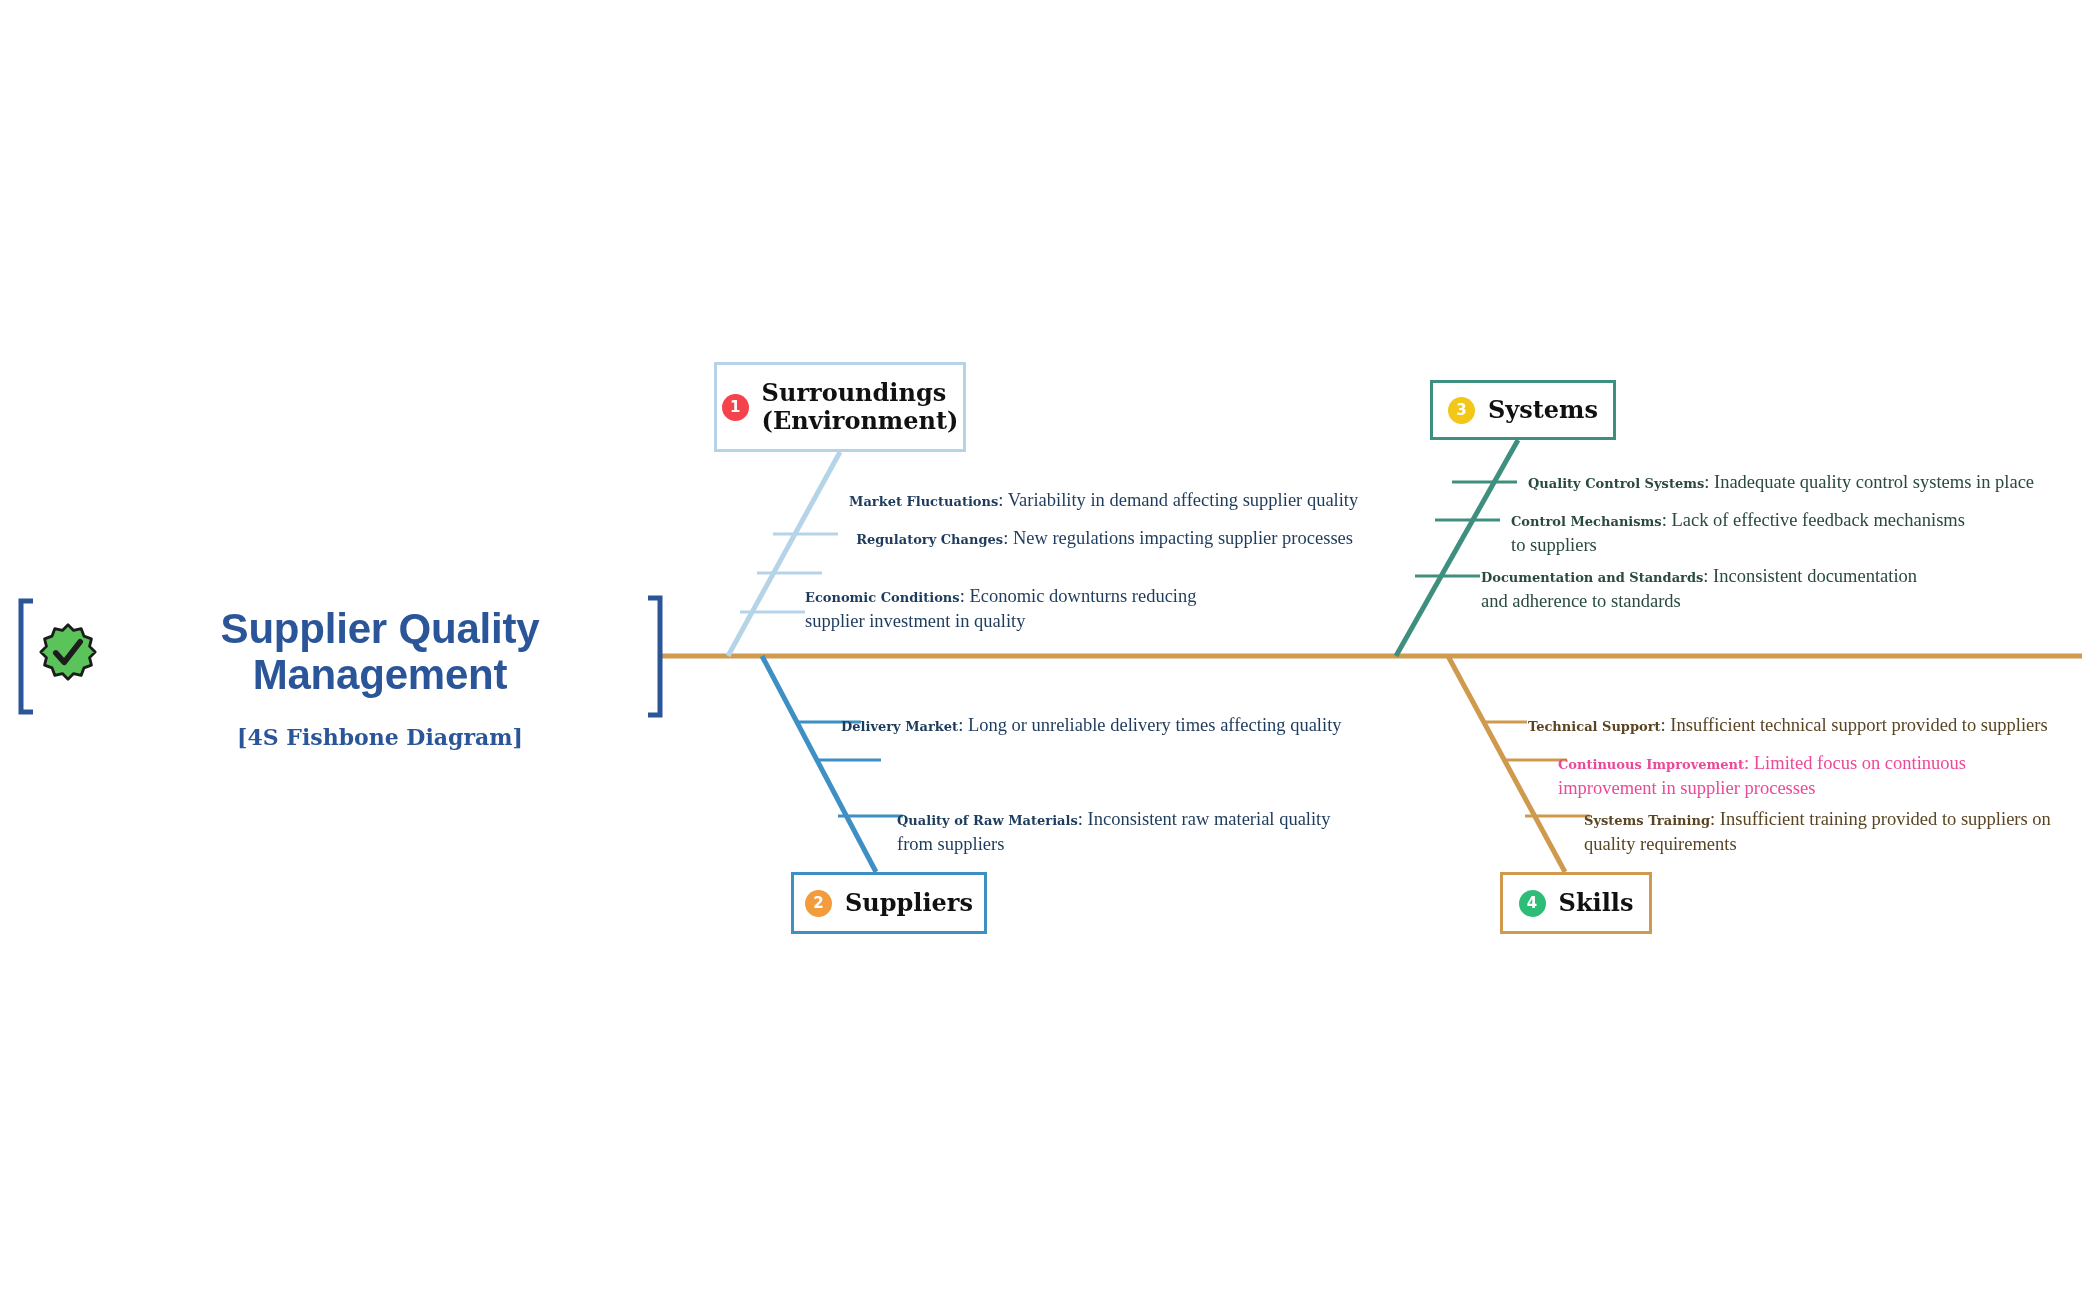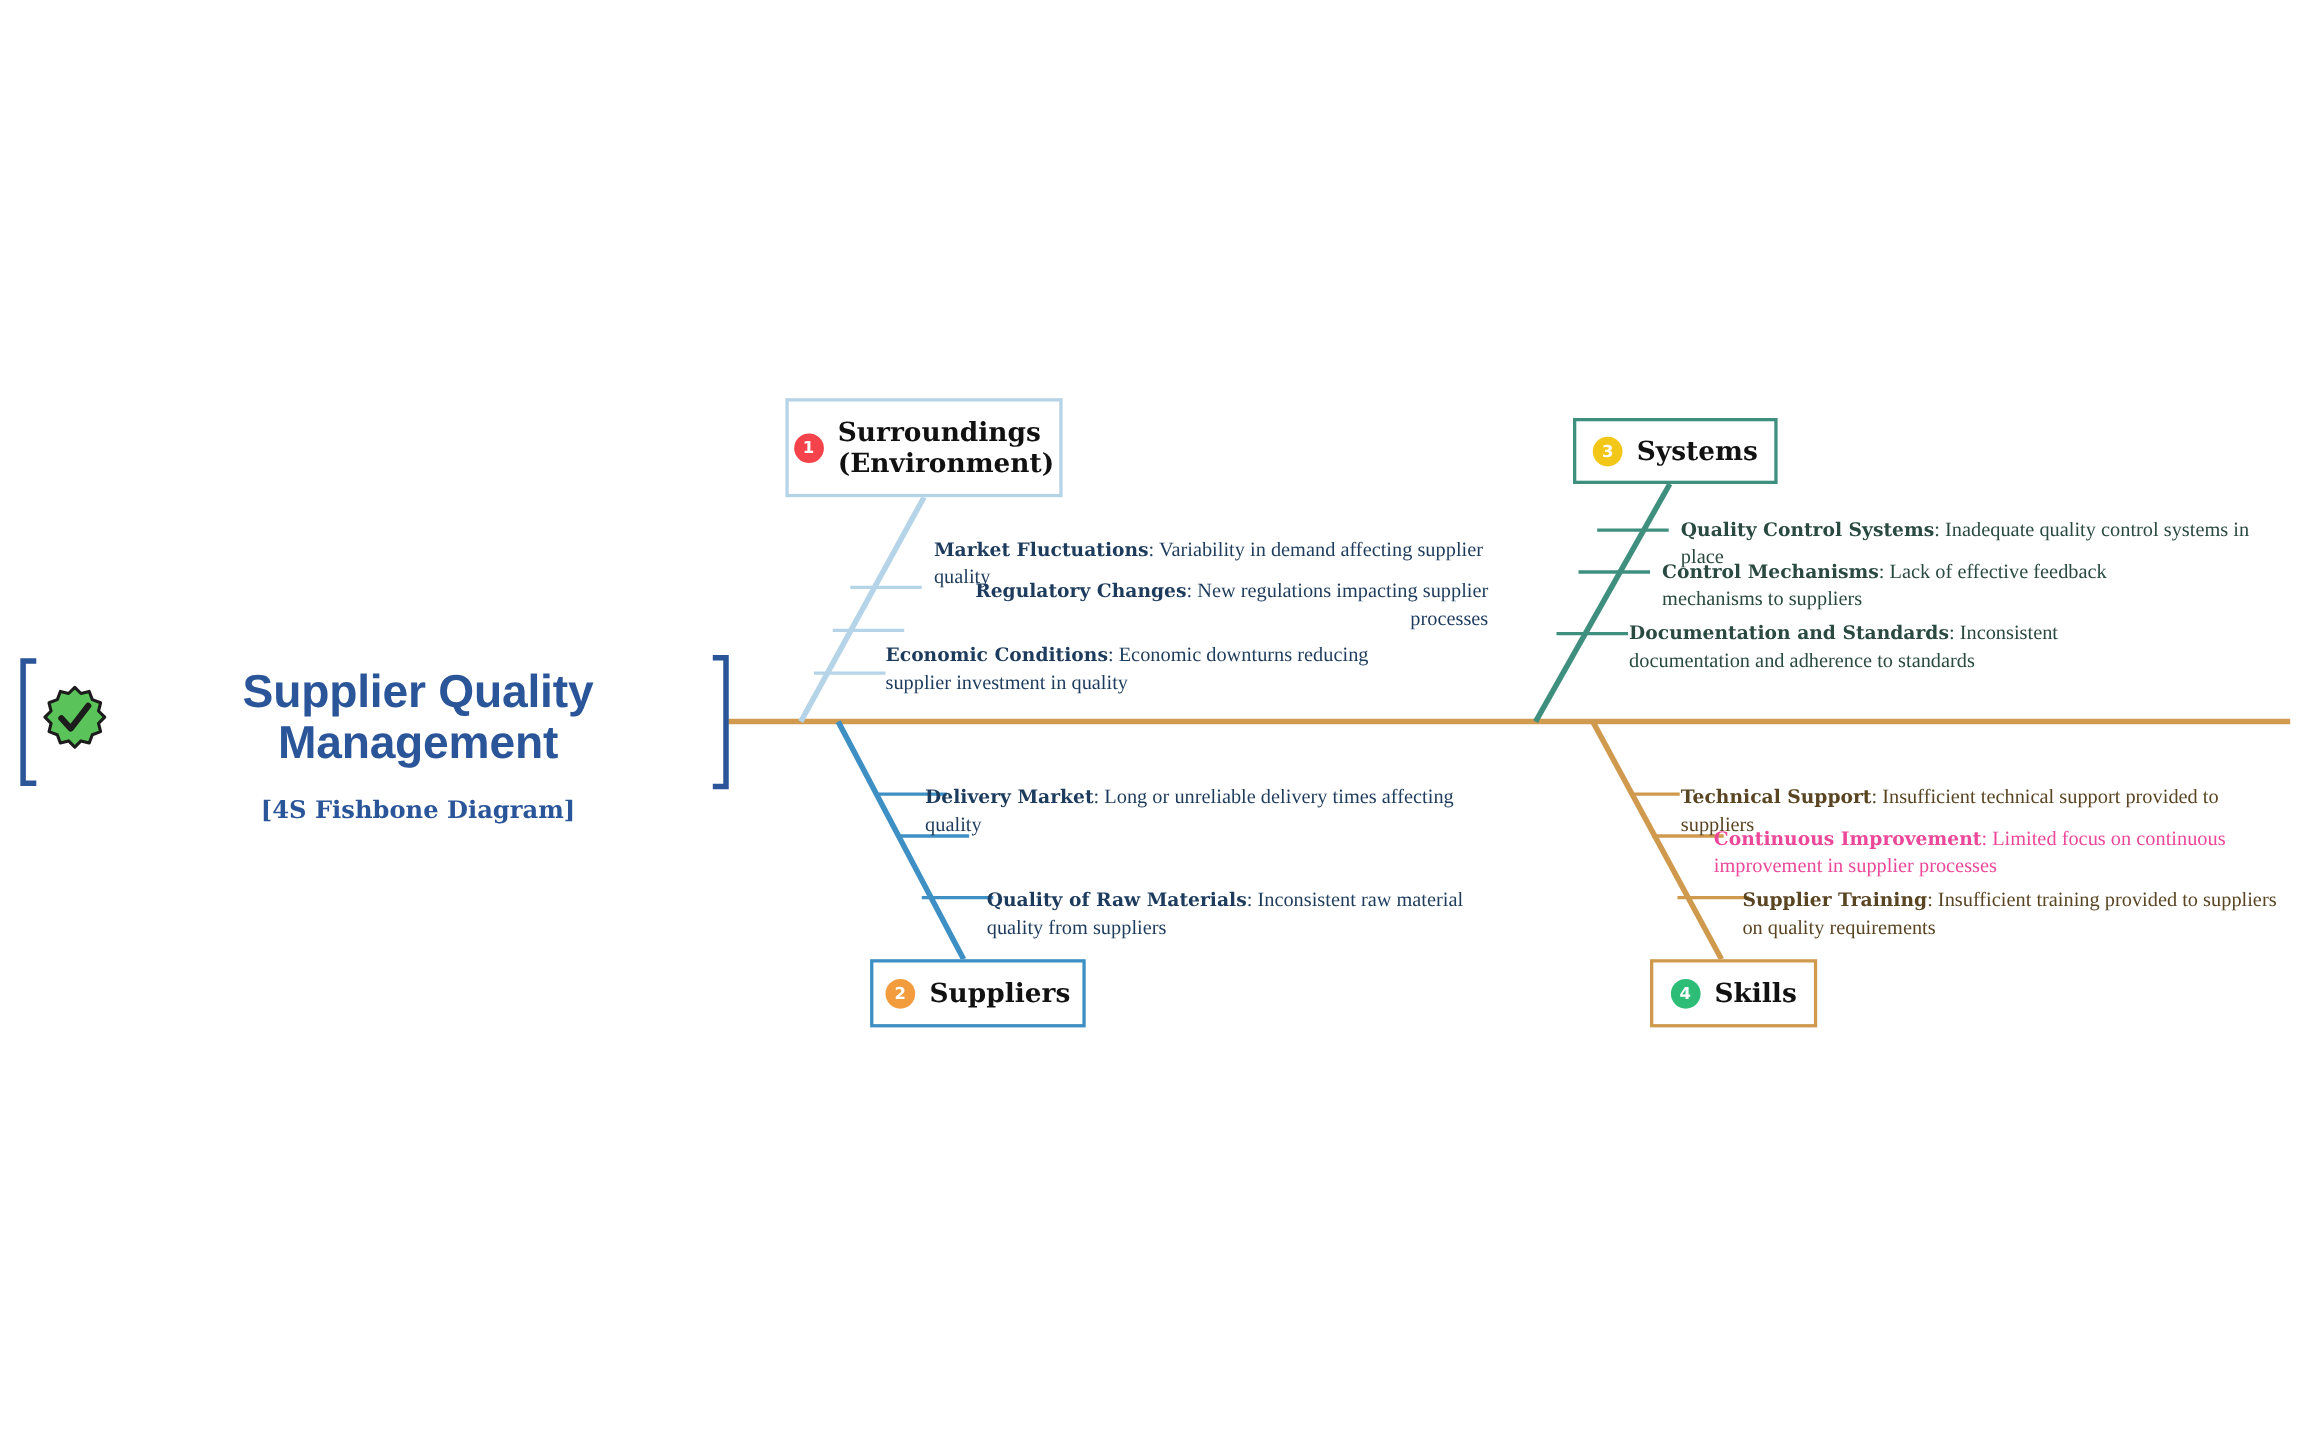--- a/index.html
+++ b/index.html
@@ -104,21 +104,21 @@
   
   .cause {
     position: absolute;
     font-family: "Liberation Serif", serif;
     font-size: 18.5px;
     line-height: 1.33;
   }
   .cause b {
     font-family: "DejaVu Serif", serif;
     font-weight: bold;
-    font-size: 17px;
+    font-size: 13px;
   }
 </style>
 </head>
 <body>
 
 <div id="canvas">
 
   <svg id="bones" viewBox="0 0 2097 1300">
 
     <line x1="662" y1="656" x2="2082" y2="656" stroke="#d09a4f" stroke-width="5"></line>
@@ -186,15 +186,15 @@
 
   <div class="cause" style="left: 841px; top: 713px; width: 520px; color: rgb(29, 59, 92);"><b>Delivery Market</b>: Long or unreliable delivery times affecting quality</div>
   <div class="cause" style="left: 897px; top: 807px; width: 460px; color: rgb(29, 59, 92);"><b>Quality of Raw Materials</b>: Inconsistent raw material quality from suppliers</div>
 
   <div class="cause" style="left: 1528px; top: 470px; width: 560px; color: rgb(42, 74, 65);"><b>Quality Control Systems</b>: Inadequate quality control systems in place</div>
   <div class="cause" style="left: 1511px; top: 508px; width: 460px; color: rgb(42, 74, 65);"><b>Control Mechanisms</b>: Lack of effective feedback mechanisms to suppliers</div>
   <div class="cause" style="left: 1481px; top: 564px; width: 450px; color: rgb(42, 74, 65);"><b>Documentation and Standards</b>: Inconsistent documentation and adherence to standards</div>
 
   <div class="cause" style="left: 1528px; top: 713px; width: 560px; color: rgb(90, 69, 35);"><b>Technical Support</b>: Insufficient technical support provided to suppliers</div>
   <div class="cause" style="left: 1558px; top: 751px; width: 500px; color: #ec4899;"><b>Continuous Improvement</b>: Limited focus on continuous improvement in supplier processes</div>
-  <div class="cause" style="left: 1584px; top: 807px; width: 500px; color: rgb(90, 69, 35);"><b>Supplier Training</b>: Insufficient training provided to suppliers on quality requirements</div>
+  <div class="cause" style="left: 1584px; top: 807px; width: 500px; color: rgb(90, 69, 35);"><b>Systems Training</b>: Insufficient training provided to suppliers on quality requirements</div>
 
 </div>
 
 </body></html>

